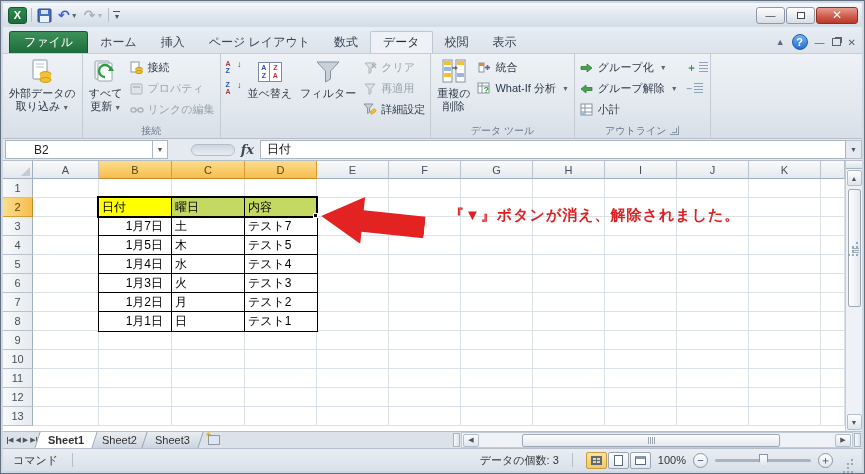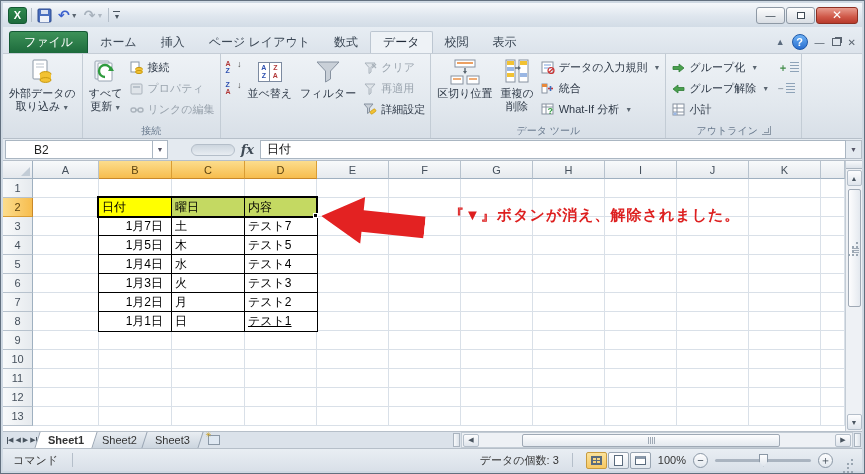--- a/index.html
+++ b/index.html
@@ -335,64 +335,36 @@
             <span>詳細設定</span>
           </div>
         </div>
       </div>
     </div>
 
     <div class="rgroup">
       <div class="rgroup-body">
         <div class="bigbtn">
           <span class="ric">
-            <svg width="30" height="26" viewBox="0 0 30 26">
-                <rect x="5" y="1" width="20" height="7" fill="#fff" stroke="#8792a0"></rect>
-                <line x1="7" y1="4" x2="23" y2="4" stroke="#e8883a" stroke-width="1.6"></line>
-                <path d="M15 9l0 3" stroke="#5a6670" stroke-width="1.4"></path>
-                <path d="M13 12h4l-2 3z" fill="#5a6670"></path>
-                <rect x="1" y="17" width="12" height="8" fill="#fff" stroke="#8792a0"></rect>
-                <line x1="3" y1="20" x2="11" y2="20" stroke="#e8883a" stroke-width="1.4"></line>
-                <rect x="17" y="17" width="12" height="8" fill="#fff" stroke="#8792a0"></rect>
-                <line x1="19" y1="20" x2="27" y2="20" stroke="#e8883a" stroke-width="1.4"></line>
-              </svg>
-          </span>
-          <span class="bl">区切り位置</span>
-        </div>
-        <div class="bigbtn">
-          <span class="ric">
             <svg width="26" height="26" viewBox="0 0 26 26">
                 <rect x="2" y="1" width="9" height="22" fill="#fff" stroke="#8792a0"></rect>
                 <rect x="3" y="2" width="7" height="4" fill="#f2c233"></rect>
                 <rect x="3" y="8" width="7" height="4" fill="#9ab7e4"></rect>
                 <rect x="3" y="14" width="7" height="4" fill="#f2c233"></rect>
                 <rect x="15" y="1" width="9" height="22" fill="#fff" stroke="#8792a0"></rect>
                 <rect x="16" y="2" width="7" height="4" fill="#f2c233"></rect>
                 <rect x="16" y="14" width="7" height="4" fill="#9ab7e4"></rect>
                 <path d="M11 9h4" stroke="#5a6670" stroke-width="1.4"></path>
                 <path d="M14 7v4l3-2z" fill="#5a6670"></path>
               </svg>
           </span>
           <span class="bl">重複の</span>
           <span class="bl">削除</span>
         </div>
         <div class="vstack">
-          <div class="smallbtn">
-            <span class="sic">
-                <svg width="14" height="13" viewBox="0 0 14 13">
-                  <rect x="1" y="1" width="11" height="11" fill="#fff" stroke="#8792a0"></rect>
-                  <line x1="3" y1="4" x2="10" y2="4" stroke="#9ab7e4" stroke-width="1.3"></line>
-                  <line x1="3" y1="7" x2="10" y2="7" stroke="#9ab7e4" stroke-width="1.3"></line>
-                  <circle cx="10" cy="9.5" r="3" fill="none" stroke="#cc3333" stroke-width="1.2"></circle>
-                  <line x1="8" y1="11.5" x2="12" y2="7.5" stroke="#cc3333" stroke-width="1.2"></line>
-                </svg>
-              </span>
-            <span>データの入力規則</span>
-            <span class="caret">▼</span>
-          </div>
           <div class="smallbtn">
             <span class="sic">
                 <svg width="13" height="13" viewBox="0 0 13 13">
                   <rect x="1" y="2" width="5" height="9" fill="#fff" stroke="#8792a0"></rect>
                   <rect x="1" y="2" width="5" height="3" fill="#e8883a"></rect>
                   <path d="M7 6.5h5" stroke="#cc3333" stroke-width="1.6"></path>
                   <path d="M9.5 4v5" stroke="#3f6fbf" stroke-width="1.6"></path>
                 </svg>
               </span>
             <span>統合</span>
@@ -720,21 +692,21 @@
             <div class="tbl-cell al-l" style="width: 72px; flex: 0 0 72px;">テスト3</div>
           </div>
           <div class="tbl-row">
             <div class="tbl-cell al-r" style="width: 73px; flex: 0 0 73px;">1月2日</div>
             <div class="tbl-cell al-l" style="width: 73px; flex: 0 0 73px;">月</div>
             <div class="tbl-cell al-l" style="width: 72px; flex: 0 0 72px;">テスト2</div>
           </div>
           <div class="tbl-row">
             <div class="tbl-cell al-r" style="width: 73px; flex: 0 0 73px;">1月1日</div>
             <div class="tbl-cell al-l" style="width: 73px; flex: 0 0 73px;">日</div>
-            <div class="tbl-cell al-l" style="width: 72px; flex: 0 0 72px; text-decoration: underline;">テスト1</div>
+            <div class="tbl-cell al-l" style="width: 72px; flex: 0 0 72px;">テスト1</div>
           </div>
         </div>
         <div class="sel-outline" style="left: 94px; top: 35px; width: 221px; height: 22px;"></div>
         <div class="fill-handle" style="left: 310px; top: 52px;"></div>
       </div>
     <div class="vscroll">
       <div class="vsplit"></div>
       <div class="sbtn">▲</div>
       <div class="vthumb">
           <span class="grip"></span>

